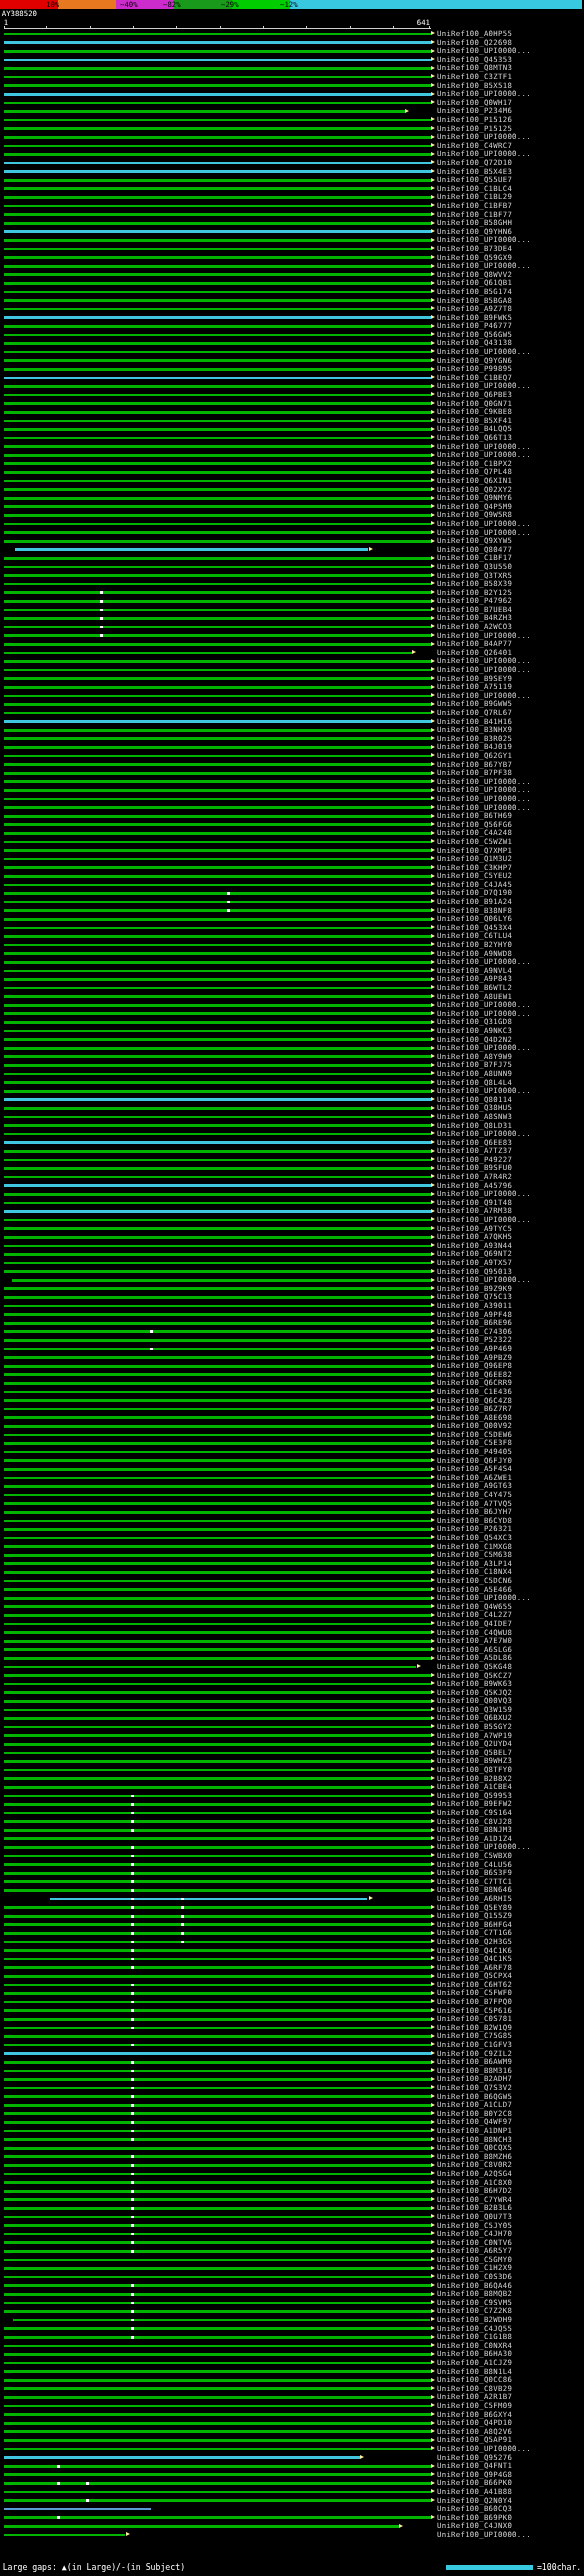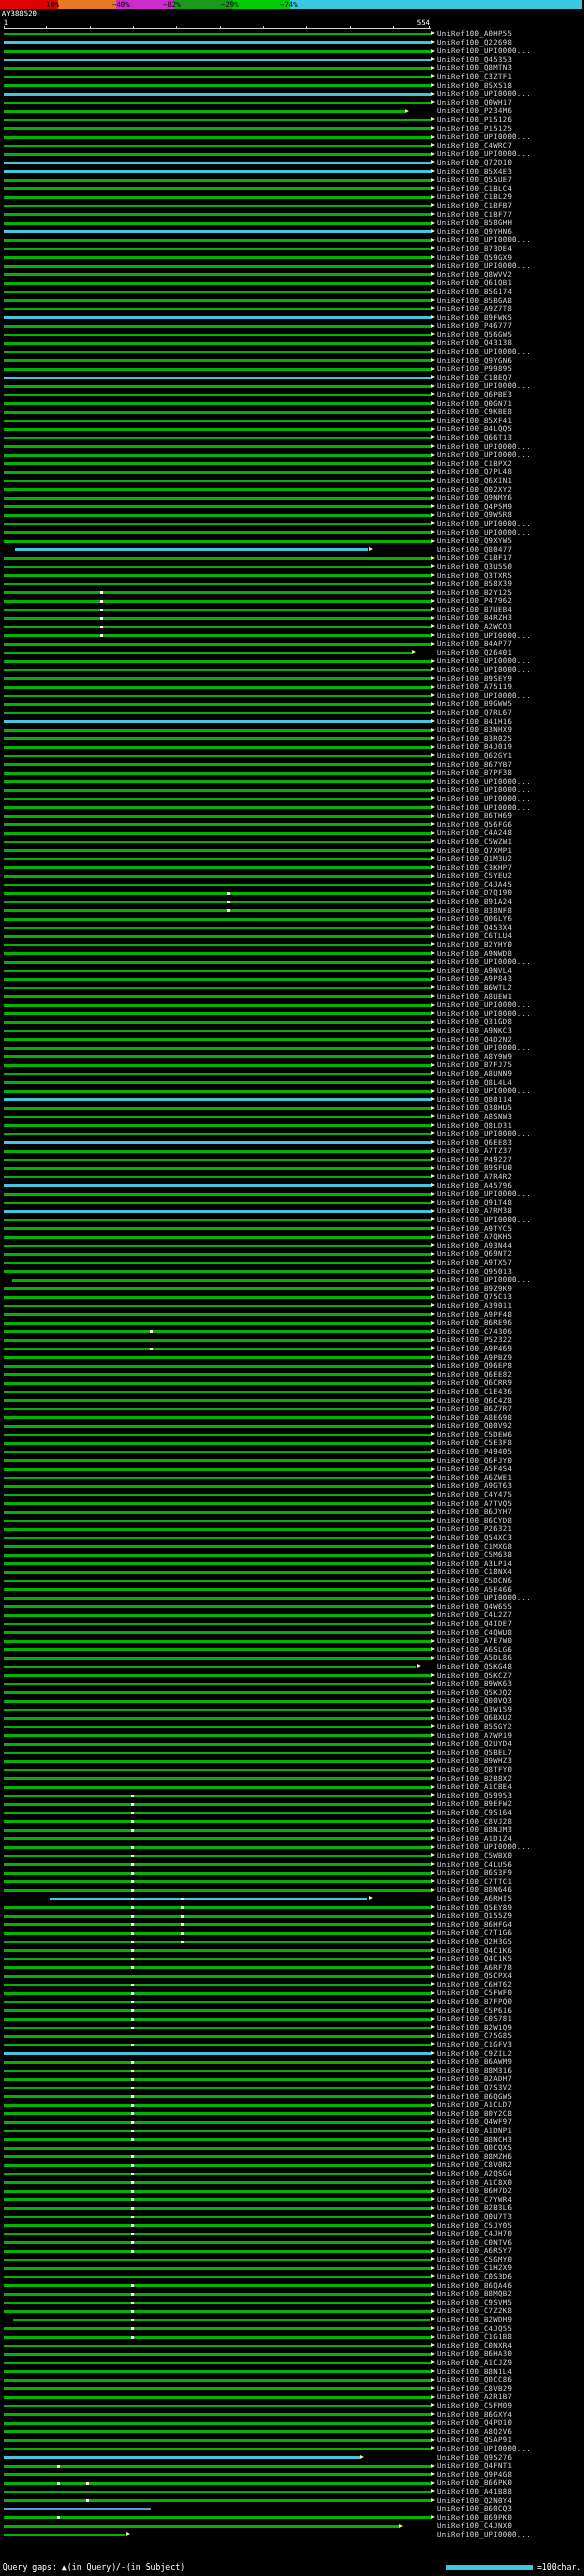--- a/index.html
+++ b/index.html
@@ -37,33 +37,33 @@
 <body>
 
 <div class="scalebar" id="scalebar">
     <div class="seg" style="width: 58px; background: rgb(224, 0, 0);"></div>
     <div class="seg" style="width: 58px; background: rgb(232, 120, 32);"></div>
     <div class="seg" style="width: 58px; background: rgb(204, 44, 204);"></div>
     <div class="seg" style="width: 58px; background: rgb(26, 154, 26);"></div>
     <div class="seg" style="width: 58px; background: rgb(0, 204, 0);"></div>
     <div class="seg" style="width: 292px; background: rgb(56, 200, 224);"></div>
     <div class="slabel" style="left: 46px;">10%</div>
-    <div class="slabel" style="left: 112px;">~40%</div>
+    <div class="slabel" style="left: 120px;">~40%</div>
     <div class="slabel" style="left: 163px;">~82%</div>
     <div class="slabel" style="left: 221px;">~29%</div>
-    <div class="slabel" style="left: 280px;">~74%</div>
+    <div class="slabel" style="left: 280px;">~12%</div>
   </div>
 
 <div class="queryrow">
   <span>AY388520</span>
 </div>
 
 <div class="ruler" id="ruler">
   <span class="rlabel" id="ruler-start">1</span>
-  <span class="rlabel" id="ruler-end">554</span>
+  <span class="rlabel" id="ruler-end">641</span>
 <div class="rline"></div>
     <div class="tick" style="left: 3.7px;"></div>
     <div class="tick" style="left: 46px;"></div>
     <div class="tick" style="left: 90px;"></div>
     <div class="tick" style="left: 133px;"></div>
     <div class="tick" style="left: 176px;"></div>
     <div class="tick" style="left: 220px;"></div>
     <div class="tick" style="left: 263px;"></div>
     <div class="tick" style="left: 306px;"></div>
     <div class="tick" style="left: 350px;"></div>
@@ -1605,19 +1605,19 @@
       <div class="hlabel">UniRef100_C4JNX0</div>
     </div>
     <div class="row">
       <div class="bar" style="left: 3.7px; width: 121px; background: rgb(0, 180, 0);"></div>
       <div class="arrow" style="left: 126px;"></div>
       <div class="hlabel">UniRef100_UPI0000...</div>
     </div>
   </div>
 
 <div class="footer">
-  <span class="fleft">Query gaps: ▲(in Query)/-(in Subject)</span>
+  <span class="fleft">Large gaps: ▲(in Large)/-(in Subject)</span>
   <span class="fright">
     <span class="legendbar" id="legendbar" style="width: 87px; background: rgb(56, 200, 224);"></span>
     <span>=100char.</span>
   </span>
 </div>
 
 
 </body></html>

